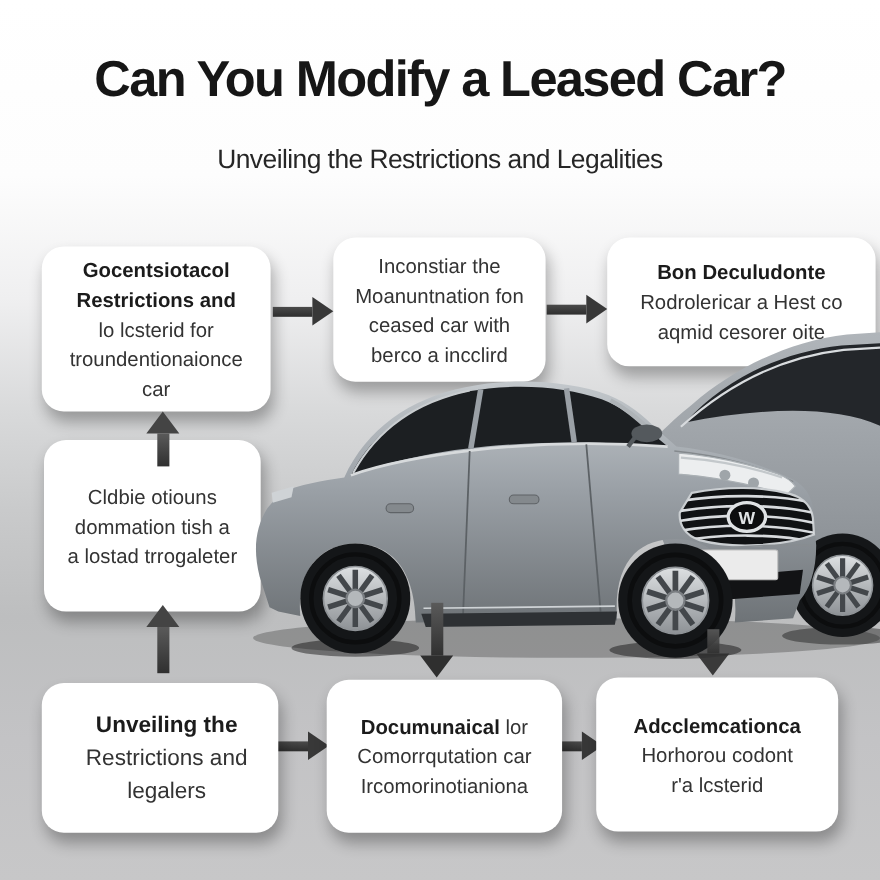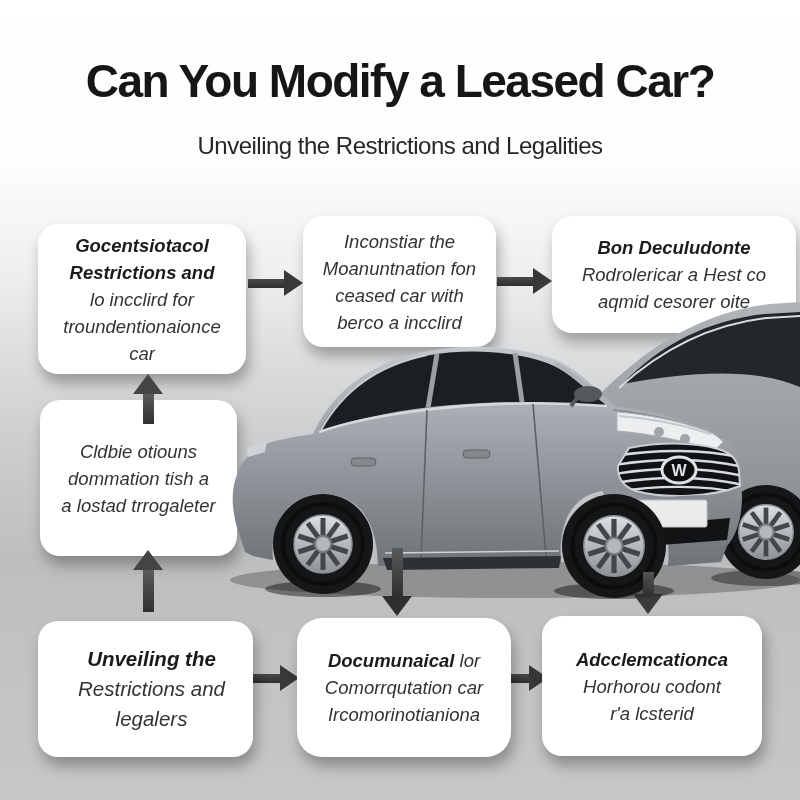--- a/index.html
+++ b/index.html
@@ -2,42 +2,42 @@
 <html><head>
 <meta charset="utf-8">
 <style>
   html,body{margin:0;padding:0;}
   #canvas{
     position:relative; width:800px; height:800px; overflow:hidden;
     font-family:"Liberation Sans", sans-serif;
     background:linear-gradient(180deg,#ffffff 0%,#fdfdfd 20%,#efeff0 34%,#d8d9da 47%,#c9cacb 58%,#bdbebf 70%,#c3c3c5 84%,#c7c7c8 100%);
   }
   .title{
-    position:absolute; top:54px; left:0; width:800px; text-align:center;
+    position:absolute; top:44px; left:0; width:800px; text-align:center;
     font-size:46px; font-weight:700; letter-spacing:-1.5px; color:#161616;
   }
   .subtitle{
     position:absolute; top:132px; left:0; width:800px; text-align:center;
     font-size:24px; font-weight:400; letter-spacing:-0.5px; color:#262626;
   }
   .fbox{
     position:absolute; background:#ffffff; border-radius:20px;
     box-shadow:3px 9px 14px rgba(0,0,0,0.30);
     display:flex; flex-direction:column; justify-content:center; align-items:center;
-    padding:6px 8px; box-sizing:border-box;font-style:italic;
+    padding:6px 8px; box-sizing:border-box;
   }
   .ln{font-size:18.5px; line-height:27px; color:#333333; white-space:nowrap;}
   .bold{font-weight:700; color:#1b1b1b;}
   .fs-lg .ln{font-size:20.5px; line-height:30px;}
   .b1{left:38px;  top:224px; width:208px; height:150px; z-index:1;}
   .b2{left:303px; top:216px; width:193px; height:131px; z-index:1;}
   .b3{left:552px; top:216px; width:244px; height:117px; z-index:1;}
   .b4{left:40px;  top:400px; width:197px; height:156px; z-index:1;}
   .b5{left:38px;  top:621px; width:215px; height:136px; z-index:3;padding-left:20px;}
-  .b6{left:297px; top:618px; width:214px; height:139px; z-index:3;border-radius:25px;}
+  .b6{left:297px; top:618px; width:214px; height:139px; z-index:3;}
   .b7{left:542px; top:616px; width:220px; height:140px; z-index:3;}
   
   .arrow-r{position:absolute; display:flex; align-items:center; z-index:1;}
   .arrow-r .shaft{height:9px; background:linear-gradient(180deg,#4a4a4a,#2e2e2e);}
   .arrow-r .head{width:0;height:0;border-top:13px solid transparent;border-bottom:13px solid transparent;border-left:19px solid #383838;}
   .arrow-v{position:absolute; display:flex; flex-direction:column; align-items:center; z-index:3;}
   .arrow-v .vshaft{width:11px; background:linear-gradient(180deg,#5a5a5a,#303030);}
   .head-up{width:0;height:0;border-left:15px solid transparent;border-right:15px solid transparent;border-bottom:20px solid #444444;}
   .head-down{width:0;height:0;border-left:15px solid transparent;border-right:15px solid transparent;border-top:20px solid #2f2f2f;}
   .a1{left:248px; top:270px;} .a1 .shaft{width:36px;}
@@ -54,21 +54,21 @@
 <body>
 
 <div id="canvas">
 
   <div class="title">Can You Modify a Leased Car?</div>
   <div class="subtitle">Unveiling the Restrictions and Legalities</div>
 
   <div class="fbox b1">
     <div class="ln bold">Gocentsiotacol</div>
     <div class="ln bold">Restrictions and</div>
-    <div class="ln">lo incclird for</div>
+    <div class="ln">lo lcsterid for</div>
     <div class="ln">troundentionaionce</div>
     <div class="ln">car</div>
   </div>
 
   <div class="fbox b2">
     <div class="ln">Inconstiar the</div>
     <div class="ln">Moanuntnation fon</div>
     <div class="ln">ceased car with</div>
     <div class="ln">berco a incclird</div>
   </div>

